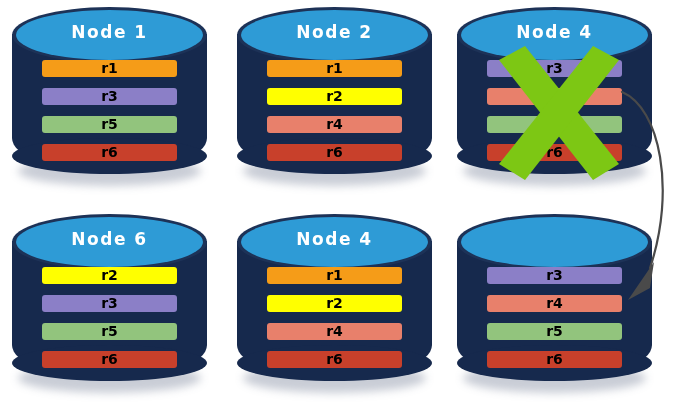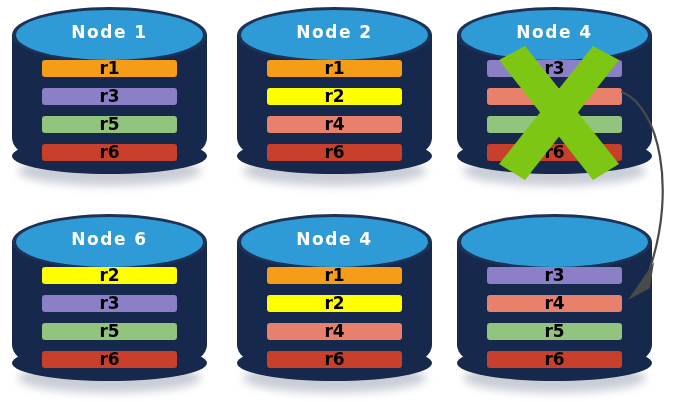--- a/index.html
+++ b/index.html
@@ -95,21 +95,21 @@
     top: 54px;
     width: 135px;
     z-index: 3;
   }
   .bar {
     position: relative;
     height: 17px;
     margin-bottom: 11px;
     border-radius: 3px;
     text-align: center;
-    font-size: 17px;
+    font-size: 14px;
     font-weight: bold;
     line-height: 17px;
     color: #000000;
   }
   .bar:last-child { margin-bottom: 0; }
 
   
   .fail-x {
     position: absolute;
     left: 38px;

